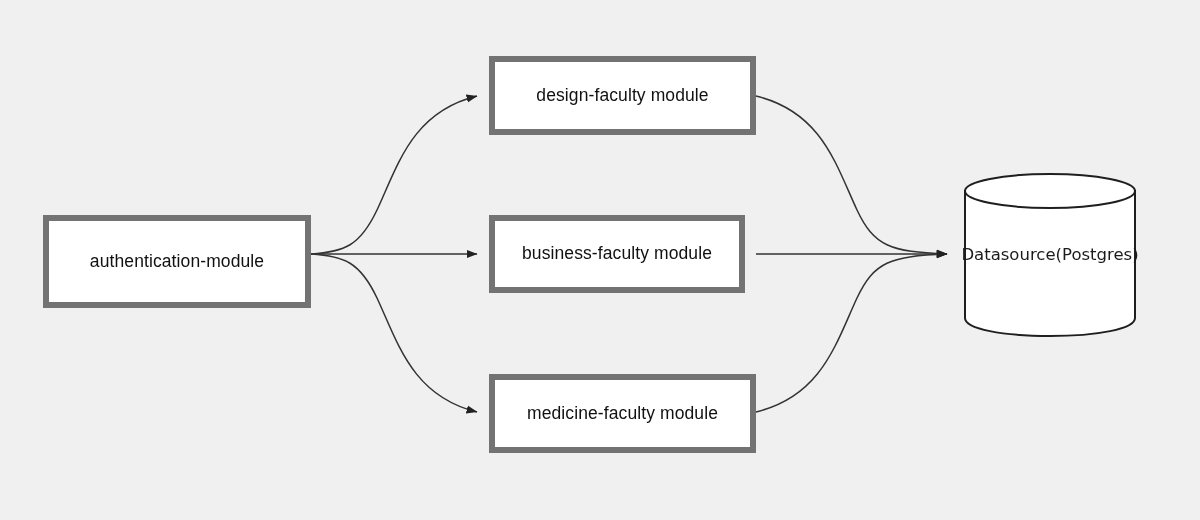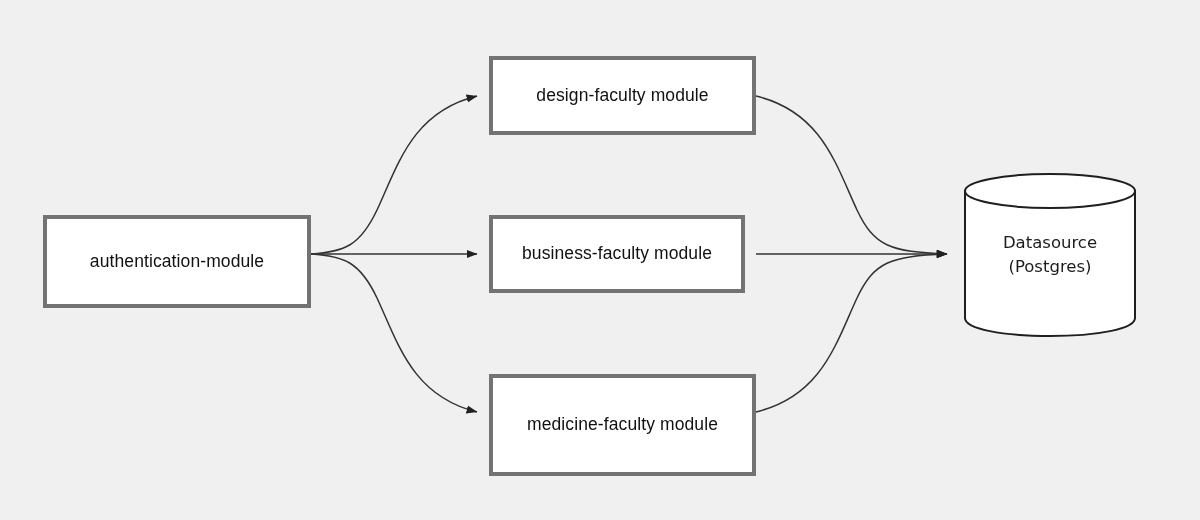--- a/index.html
+++ b/index.html
@@ -24,21 +24,21 @@
     position: absolute;
     top: 0;
     left: 0;
     width: 1200px;
     height: 520px;
   }
   .node-box {
     position: absolute;
     box-sizing: border-box;
     background: #ffffff;
-    border: 4px solid #737373;
+    border: 6px solid #737373;
     display: flex;
     align-items: center;
     justify-content: center;
     text-align: right;
   }
   .node-label {
     font-family: "Liberation Sans", sans-serif;
     font-size: 17.5px;
     line-height: 1.25;
     color: #111111;
@@ -60,21 +60,21 @@
   #node-business-faculty-module {
     left: 489px;
     top: 215px;
     width: 256px;
     height: 78px;
   }
   #node-medicine-faculty-module {
     left: 489px;
     top: 374px;
     width: 267px;
-    height: 102px;
+    height: 79px;
   }
   #node-datasource {
     position: absolute;
     left: 963px;
     top: 171px;
     width: 174px;
     height: 167px;
   }
   #node-datasource .cylinder-svg {
     position: absolute;
@@ -83,21 +83,21 @@
     width: 174px;
     height: 167px;
   }
   .datasource-label {
     position: absolute;
     left: 0;
     top: 0;
     width: 174px;
     height: 167px;
     display: flex;
-    flex-direction: column;
+    flex-direction: row;
     align-items: center;
     justify-content: center;
     pointer-events: none;
   }
   .datasource-label span {
     font-family: "DejaVu Sans", sans-serif;
     font-size: 16.5px;
     line-height: 1.45;
     color: #1b1b1b;
     white-space: nowrap;

